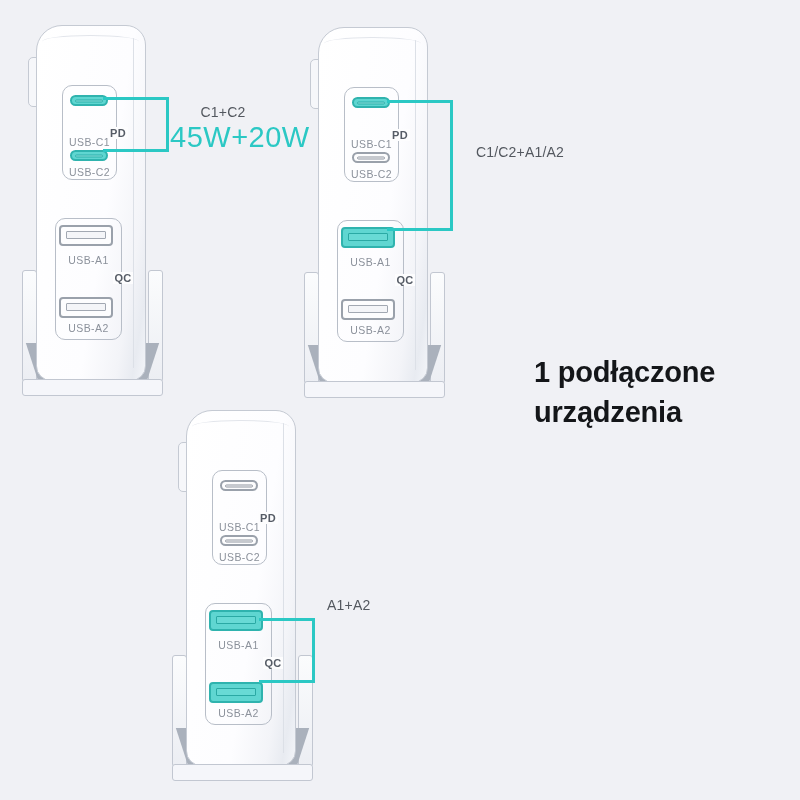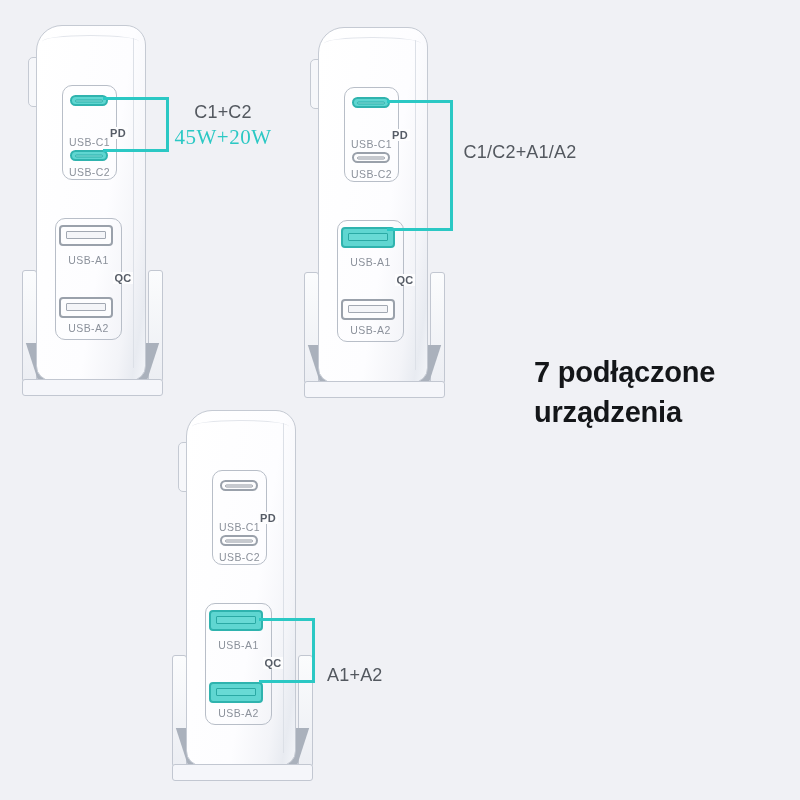--- a/index.html
+++ b/index.html
@@ -46,22 +46,22 @@
         border:1.2px solid #A2A8B2;border-radius:1px;background:#F4F5F8;}
   .aport.hl{background:var(--port);border-color:#2FB3AE;}
   .aport.hl .tongue{border-color:#2AA9A4;background:#68DAD5;}
   .plabel{position:absolute;z-index:6;font-size:10.5px;letter-spacing:0.4px;color:var(--label);text-align:center;}
   .grouplabel{position:absolute;z-index:6;font-size:11px;font-weight:700;color:#565C66;
         background:#FDFDFE;text-align:center;letter-spacing:0.3px;}
 
   
   .bracket{position:absolute;z-index:10;border:3px solid var(--accent);border-left:none;box-sizing:border-box;}
   .callout{position:absolute;z-index:11;}
-  .callout .clabel{font-size:18px;line-height:24px;color:#53585F;letter-spacing:0.2px;}
-  .callout .cvalue{font-size:21px;line-height:27px;color:var(--accent);letter-spacing:0.5px;font-family:Liberation Serif, serif;}
+  .callout .clabel{font-size:14px;line-height:24px;color:#53585F;letter-spacing:0.2px;}
+  .callout .cvalue{font-size:29px;line-height:27px;color:var(--accent);letter-spacing:0.5px;}
   .callout.center{text-align:center;}
   .callout.left{text-align:left;}
 
   .heading{position:absolute;left:534px;top:352px;width:220px;z-index:11;
         font-size:29px;line-height:40px;font-weight:700;color:#141619;letter-spacing:-0.2px;}
 </style>
 </head>
 <body>
 
 <div class="canvas">
@@ -170,19 +170,19 @@
     <div class="clabel">C1+C2</div>
     <div class="cvalue">45W+20W</div>
   </div>
 
   <div class="bracket" style="left:387px;top:100px;width:66px;height:131px;"></div>
   <div class="callout center" style="left:455px;top:140px;width:130px;">
     <div class="clabel">C1/C2+A1/A2</div>
   </div>
 
   <div class="bracket" style="left:259px;top:618px;width:56px;height:65px;"></div>
-  <div class="callout left" style="left:327px;top:663px;width:120px;">
+  <div class="callout left" style="left:327px;top:593px;width:120px;">
     <div class="clabel">A1+A2</div>
   </div>
 
-  <div class="heading">7 podłączone urządzenia</div>
+  <div class="heading">1 podłączone urządzenia</div>
 
 </div>
 
 </body></html>

